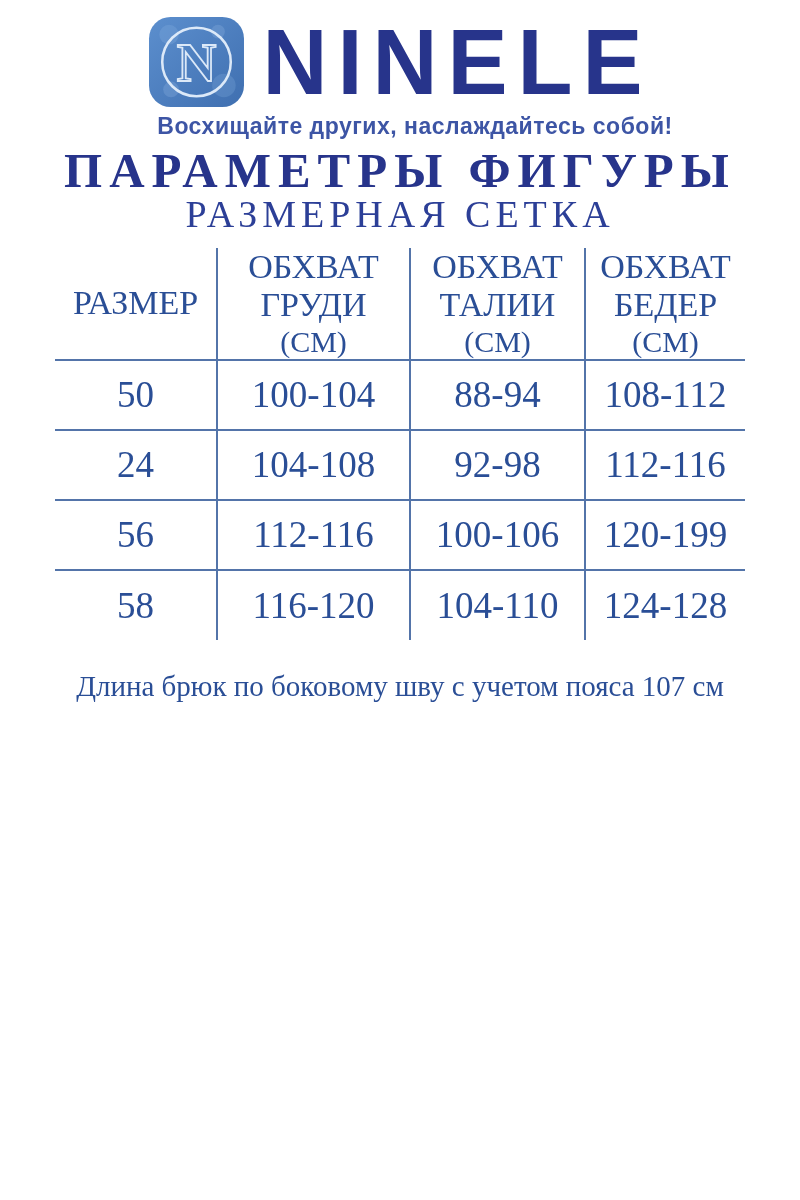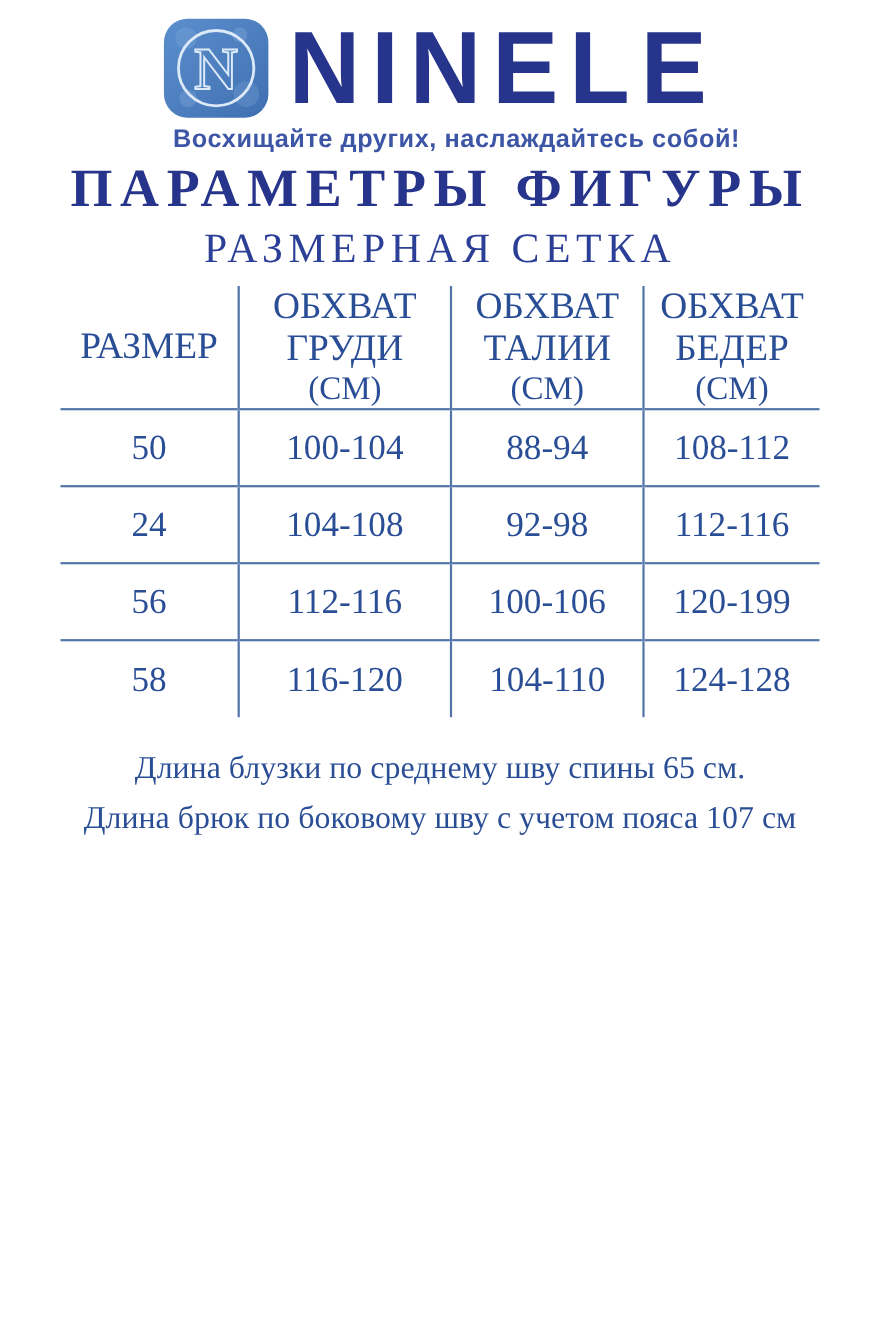--- a/index.html
+++ b/index.html
@@ -44,21 +44,21 @@
   .title{
     text-align:center;
     font-size:49px;font-weight:700;
     letter-spacing:7px;color:var(--navy);
     margin:6px 0 0;line-height:1.0;
   }
   .subtitle{
     text-align:center;
     font-size:38px;font-weight:400;
     letter-spacing:5px;color:var(--subtitle-blue);
-    margin:12px 0 0;line-height:1.05;
+    margin:0 0 0;line-height:1.05;
   }
 
   
   table.size-grid{
     margin:13px auto 0;
     border-collapse:collapse;
     table-layout:fixed;
     width:690px;
     color:var(--table-text);
   }
@@ -68,21 +68,21 @@
   }
   .size-grid th:first-child,.size-grid td:first-child{border-left:none;}
   .size-grid tbody td{border-top:2px solid var(--table-border);}
   .size-grid th{
     height:106px;vertical-align:middle;
     font-size:34px;font-weight:400;line-height:1.12;
   }
   .size-grid th .unit{
     display:block;font-size:30px;margin-top:1px;font-weight:400;
   }
-  .size-grid td{height:70px;font-size:32px;font-weight:400;}
+  .size-grid td{height:70px;font-size:37px;font-weight:400;}
 
   
   .notes{margin-top:32px;text-align:center;color:var(--table-text);}
   .notes p{margin:0 0 17px;font-size:29px;line-height:1.0;}
 </style>
 </head>
 <body>
 
 <div class="page">
 
@@ -159,17 +159,16 @@
         <tr>
           <td>58</td>
           <td>116-120</td>
           <td>104-110</td>
           <td>124-128</td>
         </tr>
       </tbody>
   </table>
 
   <div class="notes">
-    <p>Длина блузки по среднему шву спины 65 см.</p>
     <p>Длина брюк по боковому шву с учетом пояса 107 см</p>
   </div>
 
 </div>
 
 </body></html>

